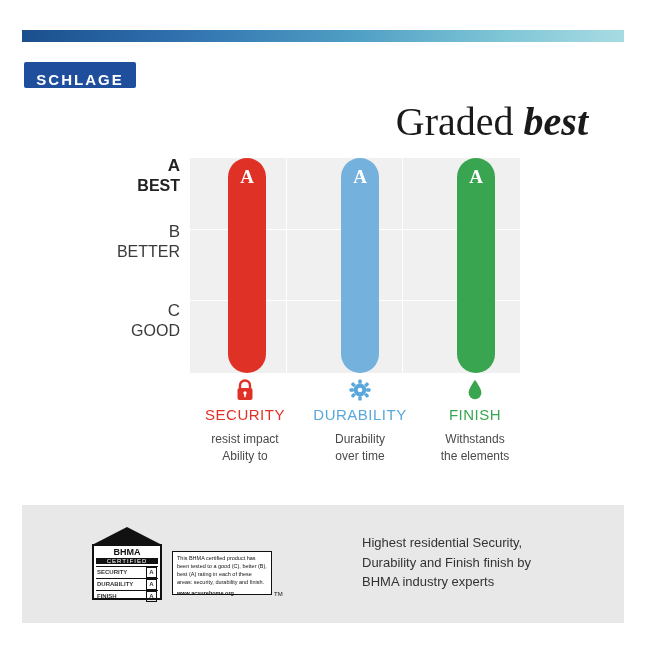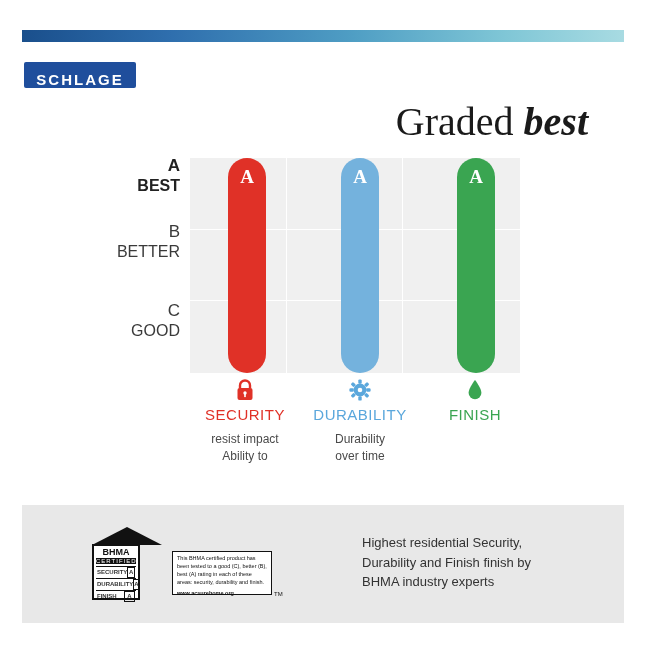--- a/index.html
+++ b/index.html
@@ -193,21 +193,21 @@
     width: 0;
     height: 0;
     border-left: 35px solid transparent;
     border-right: 35px solid transparent;
     border-bottom: 18px solid #111;
   }
   .bhma-body {
     position: absolute;
     left: 8px;
     top: 17px;
-    width: 48px;
+    width: 70px;
     height: 56px;
     border: 2px solid #111;
     background: #fff;
     box-sizing: border-box;
     padding: 2px;
   }
   .bhma-name {
     text-align: center;
     font-size: 9px;
     font-weight: bold;
@@ -369,20 +369,24 @@
     </div>
   </div>
 
   <div class="cat" style="left:405px;">
     <div class="cat-icon">
       <svg width="16" height="22" viewBox="0 0 16 22" aria-hidden="true">
         <path d="M8 1C8 1 1.6 9.2 1.6 13.8a6.4 6.4 0 0 0 12.8 0C14.4 9.2 8 1 8 1z" fill="#3aa551"></path>
       </svg>
     </div>
     <div class="cat-title" style="color:#3aa551;">FINISH</div>
+    <div class="cat-sub">
+      <div>Withstands</div>
+      <div>the elements</div>
+    </div>
   </div>
 
   <div class="bottom-panel">
 
     <div class="bhma">
       <div class="bhma-house">
         <div class="bhma-roof"></div>
         <div class="bhma-body">
           <div class="bhma-name">BHMA</div>
           <div class="bhma-certified">CERTIFIED</div>

